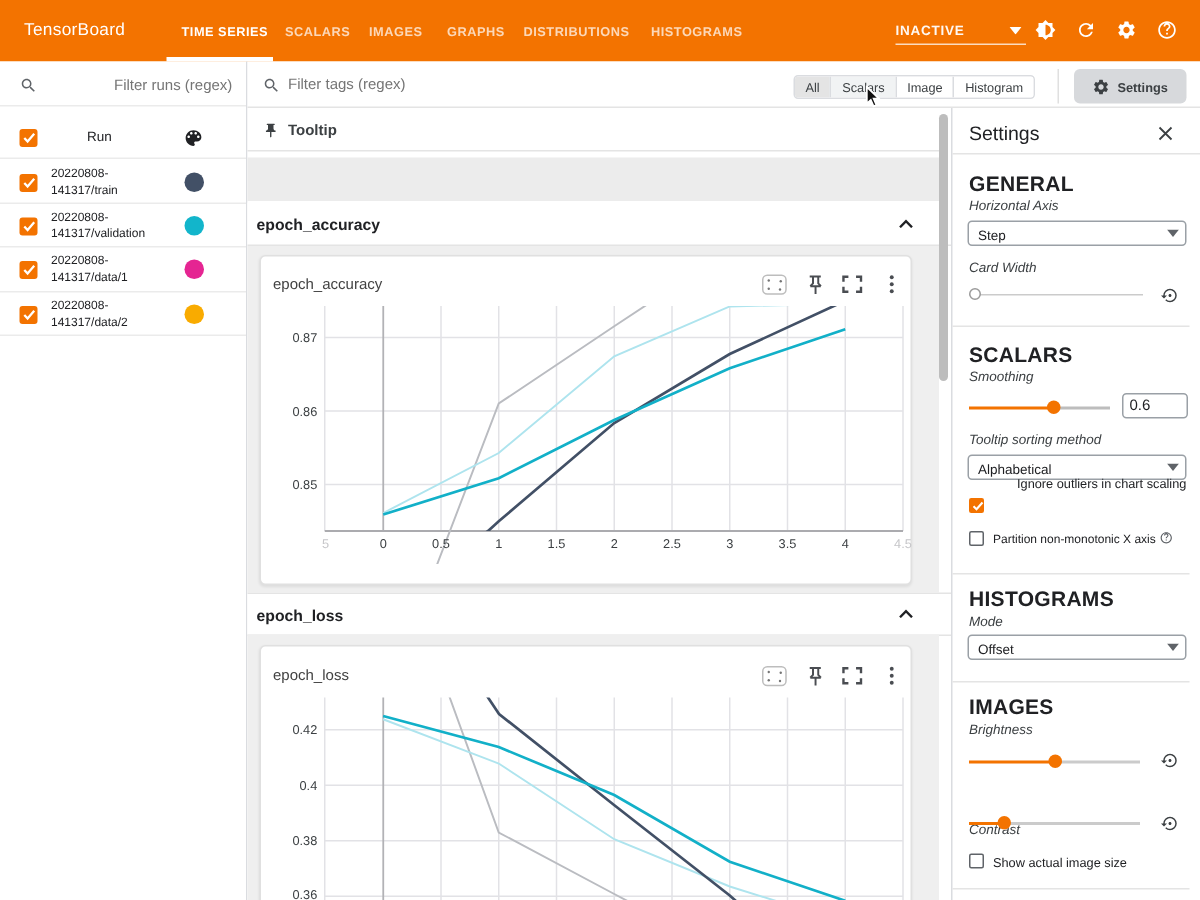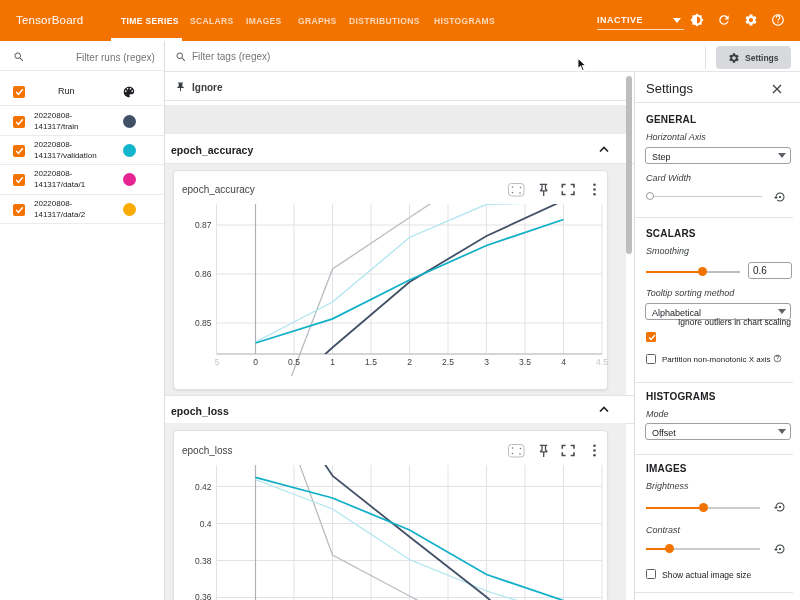--- a/index.html
+++ b/index.html
@@ -28,21 +28,21 @@
   .btn-group div { font-size:8.5px; color:#3c4043; padding:0 7px; line-height:14px; border-left:1px solid #dadce0; background:#fff;}
   .btn-group div:first-child { border-left:none; }
   .gband { position:absolute; left:0; top:33px; width:461px; height:29px; background:#ececec; }
   .sechead { position:absolute; left:0; width:469px; height:29px; background:#fff; border-bottom:1px solid #e4e4e4; }
   .sectitle { position:absolute; left:6px; top:9px; font-size:10.5px; font-weight:bold; color:#202124; }
   .secbody { position:absolute; left:0; width:461px; background:#efefef; }
   .card { position:absolute; background:#fff; border:1px solid #e0e0e0; border-radius:4px; box-shadow:0 1px 2px rgba(0,0,0,0.08); }
   
   #panel { position:absolute; left:634px; top:72px; width:166px; height:528px; background:#fff; border-left:1px solid #dadce0; }
   .ptitle { position:absolute; left:11px; top:9px; font-size:13px; color:#202124; }
-  .phead { position:absolute; left:11px; font-size:10px; font-weight:bold; color:#202124; letter-spacing:0.2px;}
+  .phead { position:absolute; left:11px; font-size:14px; font-weight:bold; color:#202124; letter-spacing:0.2px;}
   .plabel { position:absolute; left:11px; font-size:9px; color:#3c4043;font-style:italic; }
   .pdivider { position:absolute; left:0; width:158px; height:1px; background:#e4e4e4; }
   .pselect { position:absolute; left:10px; width:146px; height:17px; border:1px solid #9aa0a6; border-radius:3px; background:#fff; }
   .pselect span { position:absolute; left:6px; top:4px; font-size:9px; color:#202124; }
   .pcheck { position:absolute; left:11px; width:10px; height:10px; border-radius:1.5px; }
   .pcheck.on { background:#f37300; }
   .pcheck.off { border:1.5px solid #5f6368; background:#fff; }
   .pchecklabel { position:absolute; left:27px; font-size:8.5px; color:#202124; }
   svg { display:block; }
   .chartsvg { position:absolute; }
@@ -128,37 +128,43 @@
       </svg>
     <div class="runtxt" style="top:158px;">20220808-<br>141317/data/2</div>
     <div class="dot" style="top:162px; background:#f9ab00;"></div>
   </div>
 
   <div id="topbar"></div>
   <svg class="abs" style="left:175px; top:51px;" width="12" height="12" viewBox="0 0 24 24" fill="#5f6368">
       <path d="M15.5 14h-.79l-.28-.27C15.41 12.59 16 11.11 16 9.5 16 5.91 13.09 3 9.5 3S3 5.91 3 9.5 5.91 16 9.5 16c1.61 0 3.09-.59 4.23-1.57l.27.28v.79l5 4.99L20.49 19l-4.99-5zm-6 0C7.01 14 5 11.99 5 9.5S7.01 5 9.5 5 14 7.01 14 9.5 11.99 14 9.5 14z"></path>
     </svg>
   <div class="abs" style="left:192px; top:51px; font-size:10px; color:#757575;">Filter tags (regex)</div>
+  <div class="btn-group">
+    <div style="background:#e4e4e4;">All</div>
+    <div style="background:#f1f3f4;">Scalars</div>
+    <div>Image</div>
+    <div>Histogram</div>
+  </div>
   <div class="abs" style="left:705px; top:46px; width:1px; height:23px; background:#e0e0e0;"></div>
   <div class="abs" style="left:716px; top:46px; width:75px; height:23px; background:#d7d9dc; border-radius:4px;"></div>
   <svg class="abs" style="left:728px; top:51.5px;" width="12" height="12" viewBox="0 0 24 24" fill="#3c4043">
       <path d="M19.14 12.94c.04-.3.06-.61.06-.94 0-.32-.02-.64-.07-.94l2.03-1.58a.49.49 0 0 0 .12-.61l-1.92-3.32a.488.488 0 0 0-.59-.22l-2.39.96c-.5-.38-1.03-.7-1.62-.94l-.36-2.54a.484.484 0 0 0-.48-.41h-3.84c-.24 0-.43.17-.47.41l-.36 2.54c-.59.24-1.13.57-1.62.94l-2.39-.96c-.22-.08-.47 0-.59.22L2.74 8.87c-.12.21-.08.47.12.61l2.03 1.58c-.05.3-.09.63-.09.94s.02.64.07.94l-2.03 1.58a.49.49 0 0 0-.12.61l1.92 3.32c.12.22.37.29.59.22l2.39-.96c.5.38 1.03.7 1.62.94l.36 2.54c.05.24.24.41.48.41h3.84c.24 0 .44-.17.47-.41l.36-2.54c.59-.24 1.13-.56 1.62-.94l2.39.96c.22.08.47 0 .59-.22l1.92-3.32c.12-.22.07-.47-.12-.61l-2.01-1.58zM12 15.6c-1.98 0-3.6-1.62-3.6-3.6s1.62-3.6 3.6-3.6 3.6 1.62 3.6 3.6-1.62 3.6-3.6 3.6z"></path>
     </svg>
   <div class="abs" style="left:745px; top:53px; font-size:8.5px; font-weight:bold; color:#3c4043;">Settings</div>
 
   <svg class="abs" style="left:577px; top:57px; z-index:50;" width="10" height="15" viewBox="0 0 12 18">
       <path d="M1 1v13.5l3.2-2.9 2.2 5 2.4-1-2.2-5H11z" fill="#111" stroke="#fff" stroke-width="1.5"></path>
     </svg>
 
   <div id="main">
 
     <svg class="abs" style="left:10px; top:8px;" width="11" height="14" viewBox="0 0 24 24" fill="#3c4043">
         <path d="M16 9V4h1c.55 0 1-.45 1-1s-.45-1-1-1H7c-.55 0-1 .45-1 1s.45 1 1 1h1v5c0 1.66-1.34 3-3 3v2h5.97v7l1 1 1-1v-7H19v-2c-1.66 0-3-1.34-3-3z"></path>
       </svg>
-    <div class="abs" style="left:27px; top:9.5px; font-size:10px; font-weight:bold; color:#3c4043;">Ignore</div>
+    <div class="abs" style="left:27px; top:9.5px; font-size:10px; font-weight:bold; color:#3c4043;">Tooltip</div>
     <div class="abs" style="left:0; top:28px; width:461px; height:1px; background:#e4e4e4;"></div>
     <div class="gband"></div>
 
     <div class="sechead" style="top:62.5px;">
         <div class="sectitle">epoch_accuracy</div>
       </div>
     <svg class="abs" style="left:433.5px; top:74px;" width="10" height="6" viewBox="0 0 10 6">
         <path d="M1 5.5L5 1.5L9 5.5" stroke="#202124" stroke-width="1.6" fill="none"></path>
       </svg>
     <div class="secbody" style="top:91.5px; height:231px;"></div>
@@ -348,21 +354,21 @@
       </svg>
     <div class="pdivider" style="top:382px;"></div>
     <div class="phead" style="top:391px;">IMAGES</div>
     <div class="plabel" style="top:409px;">Brightness</div>
     <div class="abs" style="left:11px; top:434.5px; width:57.3px; height:2px; background:#f37300;"></div>
     <div class="abs" style="left:68.3px; top:435px; width:56.9px; height:1.5px; background:#cbcbcb;"></div>
     <div class="abs" style="left:63.8px; top:430.5px; width:9px; height:9px; border-radius:50%; background:#f37300;"></div>
     <svg class="abs" style="left:139px; top:429px;" width="12" height="12" viewBox="0 0 24 24" fill="#3c4043">
         <path d="M14 12c0-1.1-.9-2-2-2s-2 .9-2 2 .9 2 2 2 2-.9 2-2zm-2-9a9 9 0 0 0-9 9H0l4 4 4-4H5c0-3.87 3.13-7 7-7s7 3.13 7 7-3.13 7-7 7c-1.93 0-3.68-.79-4.94-2.06l-1.42 1.42A8.954 8.954 0 0 0 12 21a9 9 0 0 0 0-18z"></path>
       </svg>
-    <div class="plabel" style="top:453px;">Contrast</div>
+    <div class="plabel" style="top:476px;">Contrast</div>
     <div class="abs" style="left:11px; top:475.9px; width:23.8px; height:2px; background:#f37300;"></div>
     <div class="abs" style="left:34.8px; top:476.4px; width:90.4px; height:1.5px; background:#cbcbcb;"></div>
     <div class="abs" style="left:30.3px; top:471.9px; width:9px; height:9px; border-radius:50%; background:#f37300;"></div>
     <svg class="abs" style="left:139px; top:470.5px;" width="12" height="12" viewBox="0 0 24 24" fill="#3c4043">
         <path d="M14 12c0-1.1-.9-2-2-2s-2 .9-2 2 .9 2 2 2 2-.9 2-2zm-2-9a9 9 0 0 0-9 9H0l4 4 4-4H5c0-3.87 3.13-7 7-7s7 3.13 7 7-3.13 7-7 7c-1.93 0-3.68-.79-4.94-2.06l-1.42 1.42A8.954 8.954 0 0 0 12 21a9 9 0 0 0 0-18z"></path>
       </svg>
     <div class="pcheck off" style="top:497px;"></div>
     <div class="pchecklabel" style="top:497.5px;">Show actual image size</div>
     <div class="pdivider" style="top:520px;"></div>
   </div>

